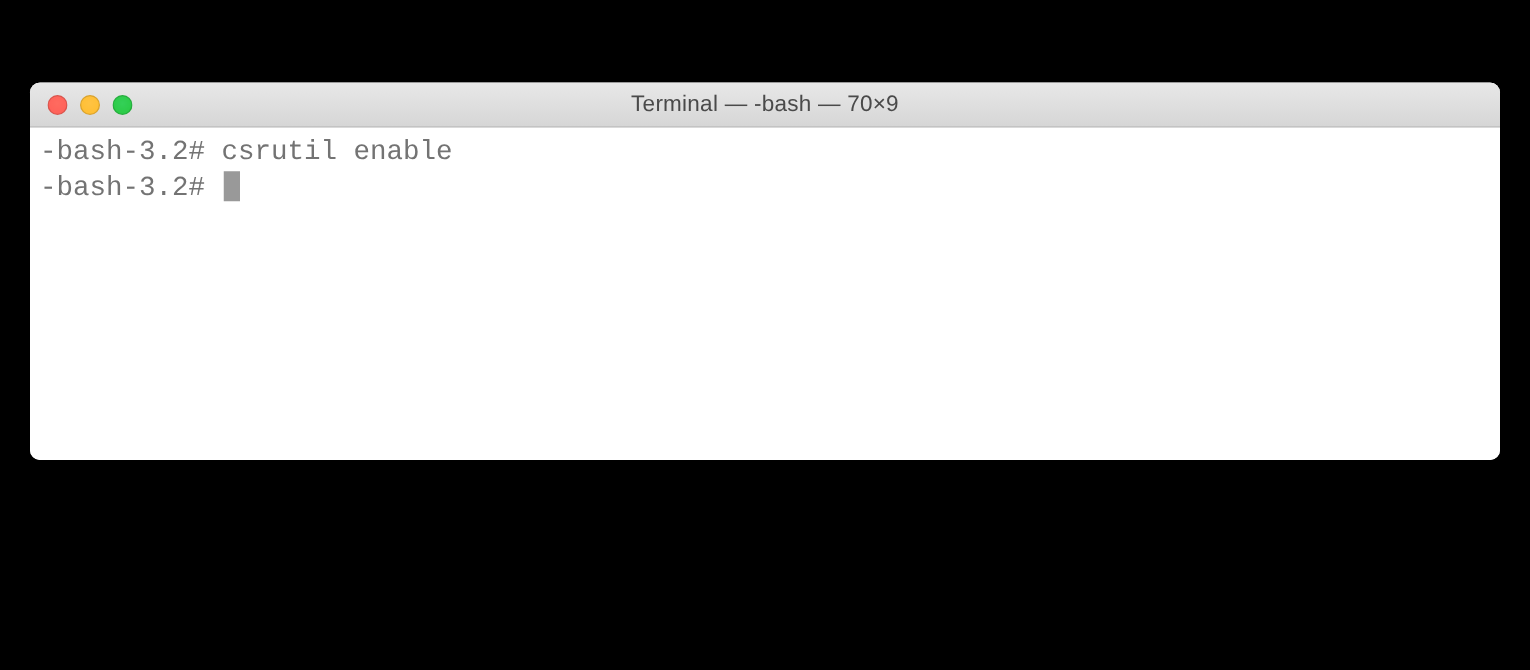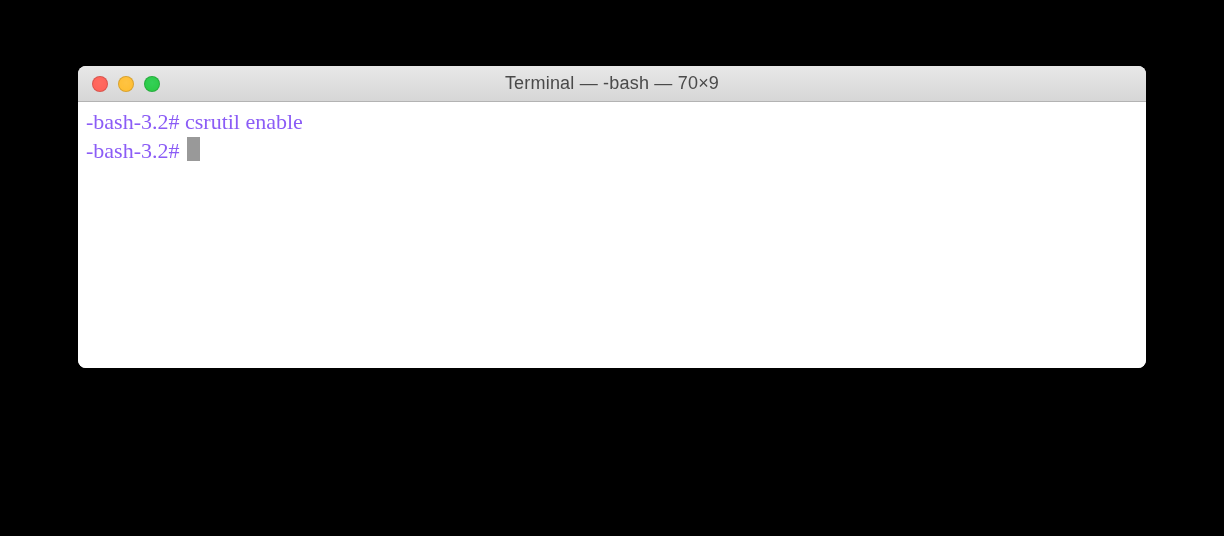--- a/index.html
+++ b/index.html
@@ -11,21 +11,21 @@
       width: 1224px;
       height: 536px;
       background: #000000;
       display: flex;
       align-items: flex-start;
       justify-content: center;
       padding-top: 66px;
       font-family: -apple-system, BlinkMacSystemFont, "Helvetica Neue", Arial, sans-serif;
     }
     .window {
-      width: 1068px;
+      width: 1176px;
       background: #ffffff;
       border-radius: 8px;
       box-shadow: 0 20px 60px rgba(0,0,0,0.6), 0 0 0 1px rgba(0,0,0,0.15);
       overflow: hidden;
     }
     .titlebar {
       height: 36px;
       background: linear-gradient(to bottom, #e8e8e8 0%, #d6d6d6 100%);
       border-bottom: 1px solid #b3b3b3;
       display: flex;
@@ -59,24 +59,24 @@
       flex: 1;
       text-align: center;
       font-size: 18px;
       color: #4a4a4a;
       font-weight: 400;
       letter-spacing: 0.2px;
     }
     .terminal-content {
       background: #ffffff;
       padding: 6px 8px;
-      font-family: Liberation Serif, serif;
+      font-family: Liberation Mono, monospace;
       font-size: 22px;
       line-height: 1.3;
-      color: #8b5cf6;
+      color: #737373;
       min-height: 266px;
       white-space: pre-wrap;
       word-wrap: break-word;
     }
     .terminal-line {
       display: block;
     }
     .cursor {
       display: inline-block;
       width: 13px;

